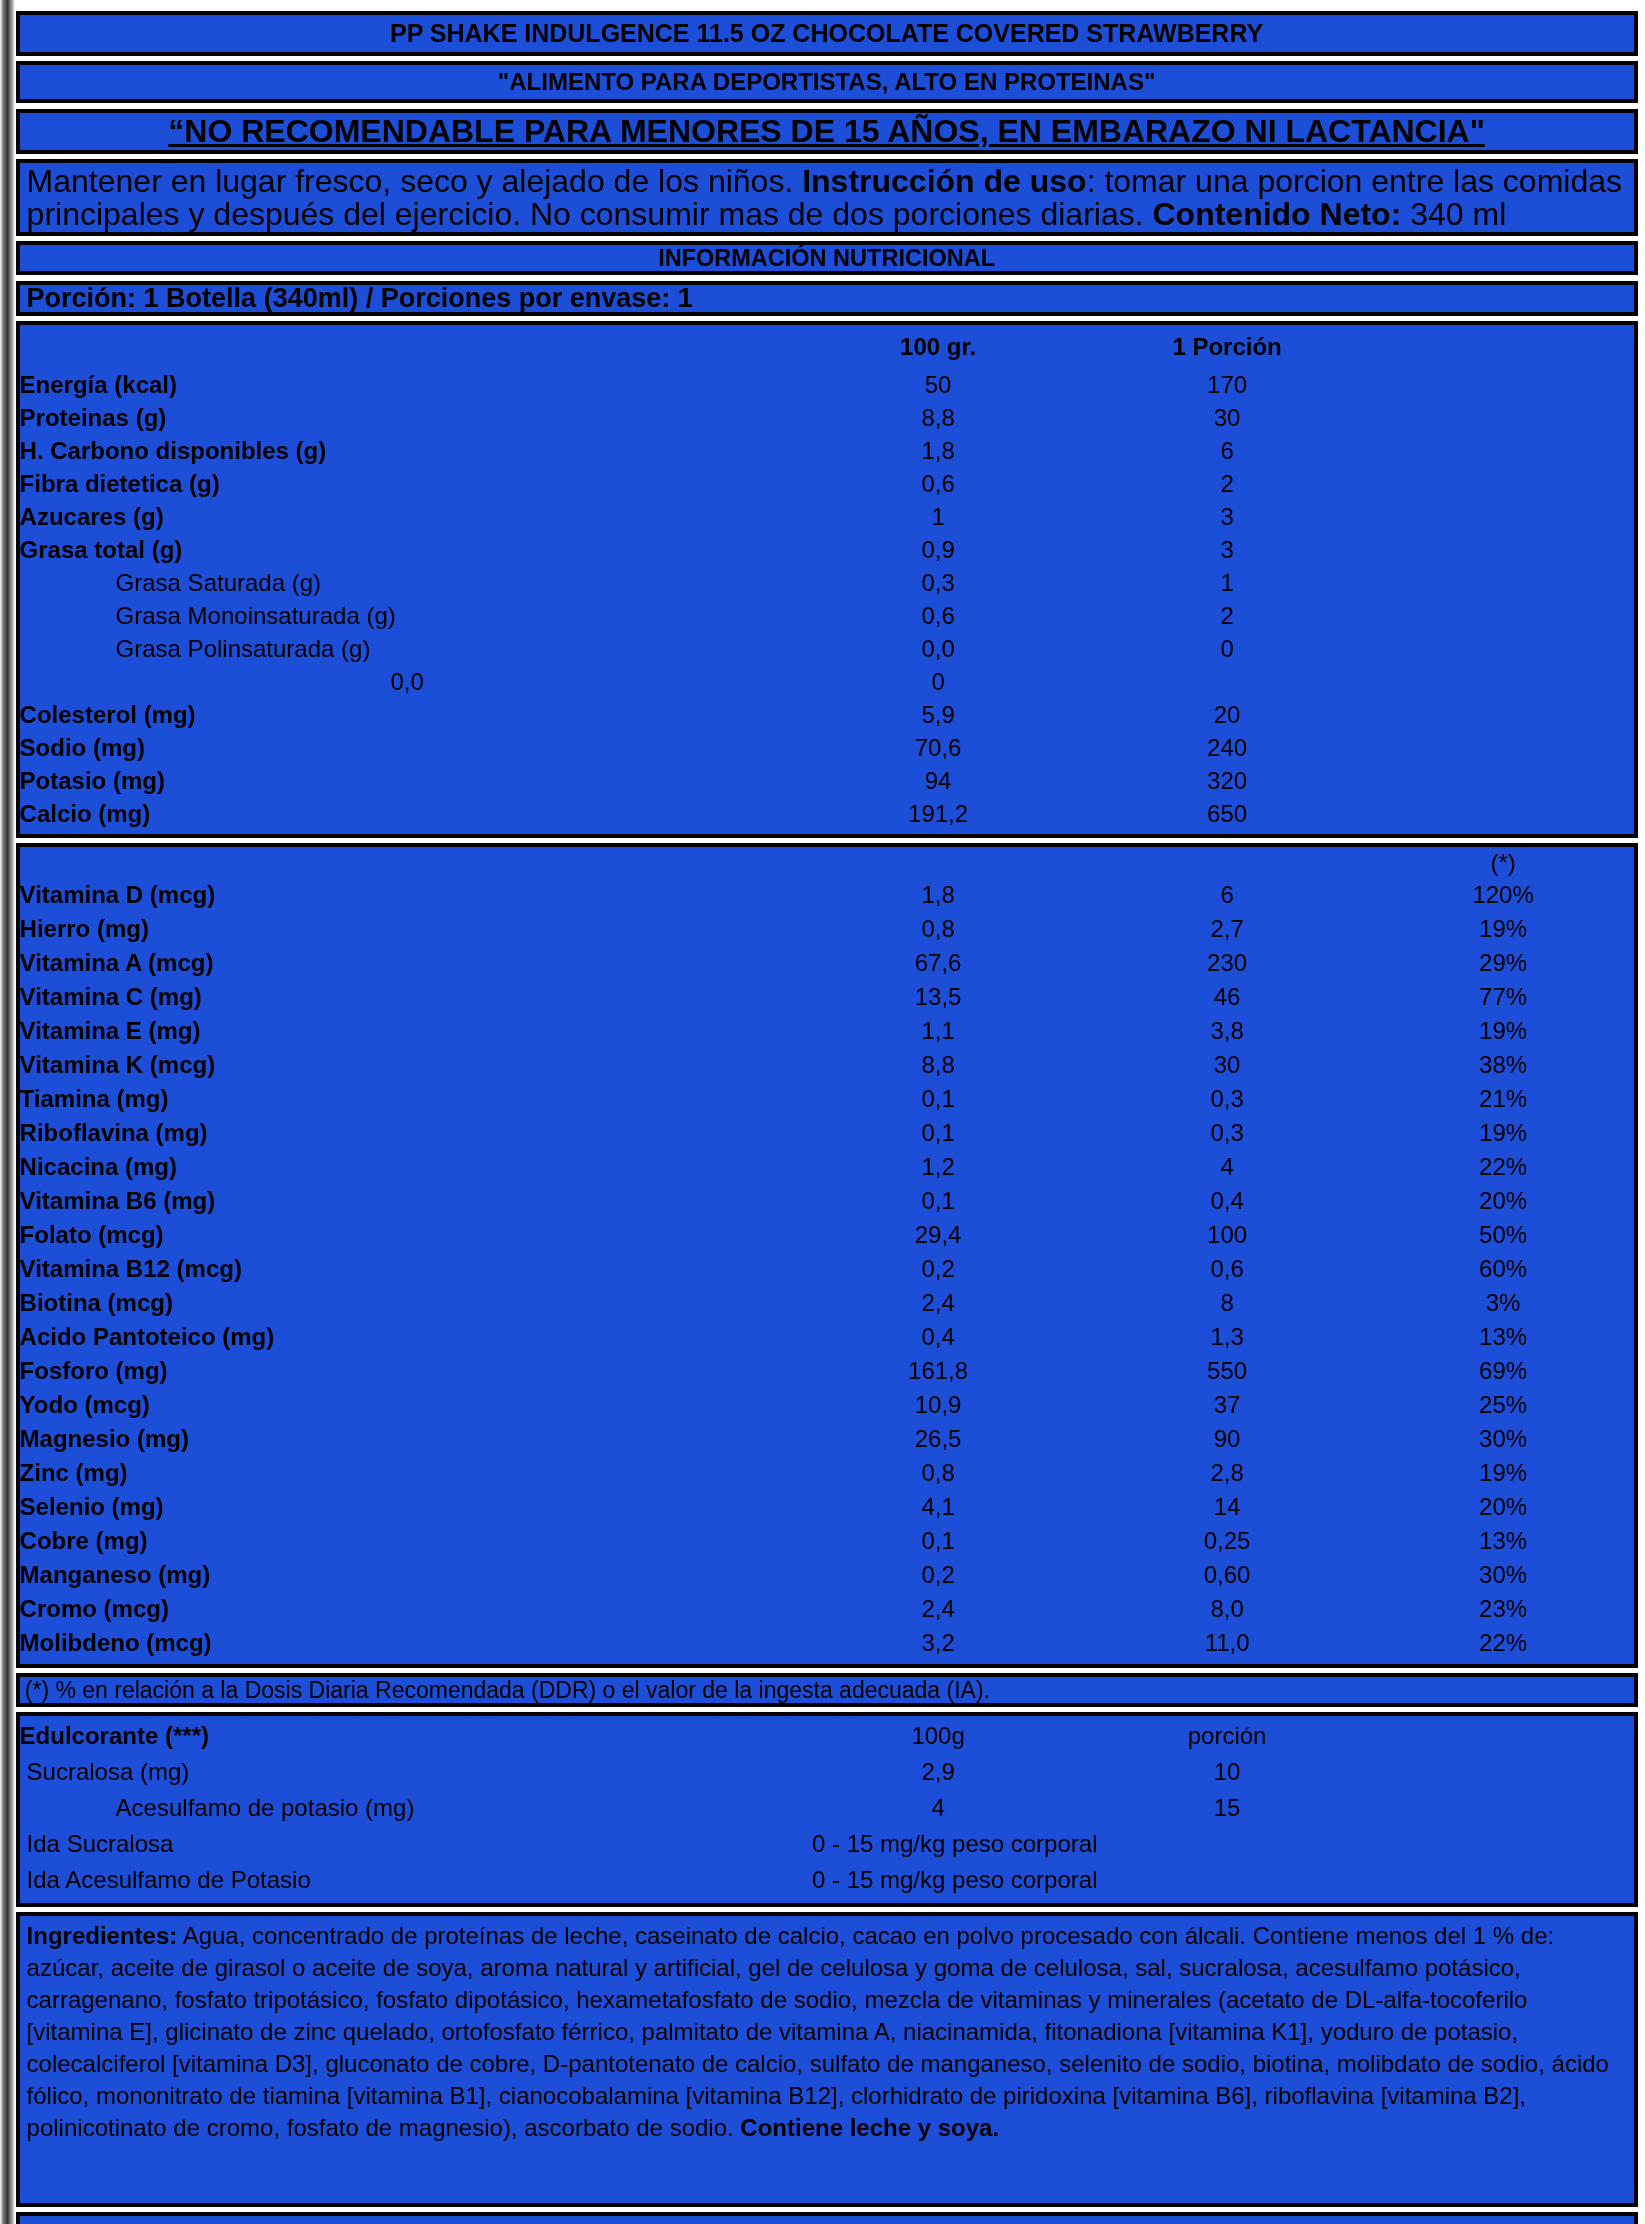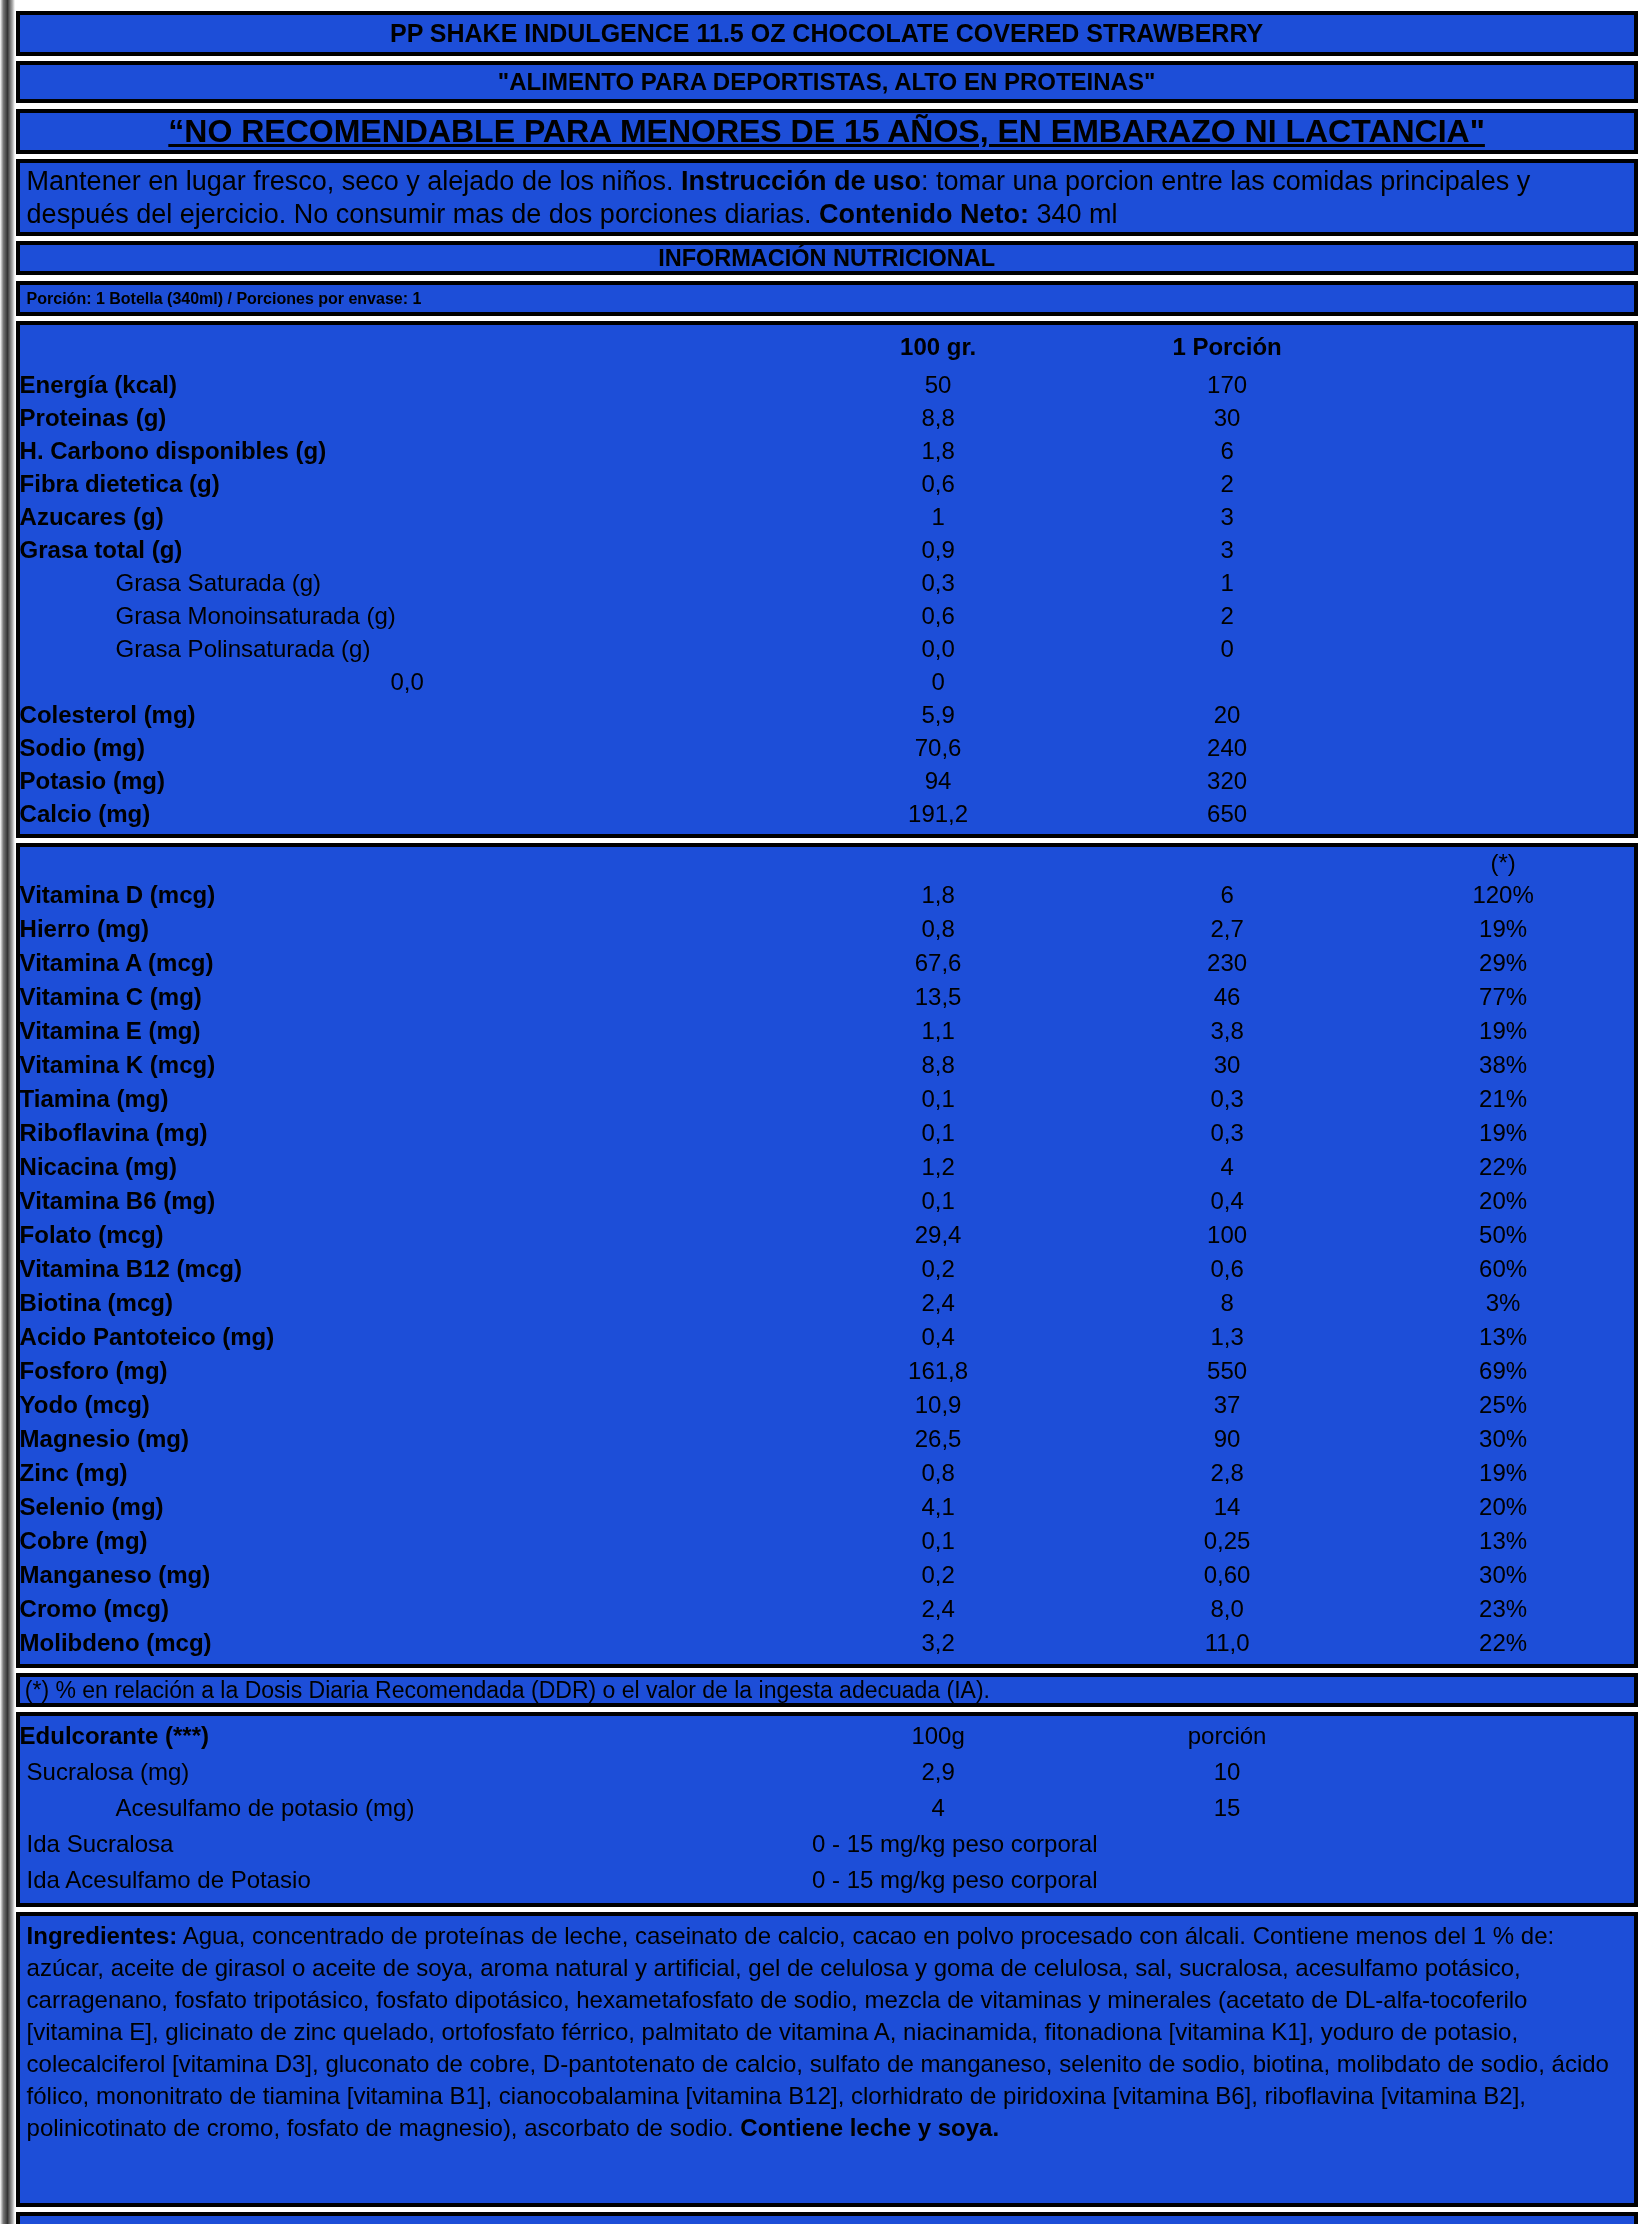--- a/index.html
+++ b/index.html
@@ -11,23 +11,23 @@
   .scan-edge{
     position:absolute;left:0;top:0;bottom:0;width:14.8px;
     background:linear-gradient(90deg,#ffffff 0%,#777 22%,#343434 50%,#a9a9a9 82%,#ffffff 100%);
   }
   .stack{position:absolute;left:15.6px;top:11.3px;width:1622px;}
   .box{border:4.3px solid #000;background:#1d4ed8;margin-bottom:5.2px;box-sizing:border-box;}
   .center-bold{font-weight:bold;text-align:center;}
   .title-box{font-size:25px;line-height:37px;}
   .claim-box{font-size:24px;line-height:34px;}
   .claim-box2{font-size:32px;line-height:37px;text-decoration:underline;}
-  .storage-box{font-size:27px;line-height:33px;padding:1.7px 8.7px 1.7px 7px;}
+  .storage-box{font-size:32px;line-height:33px;padding:1.7px 8.7px 1.7px 7px;}
   .section-box{font-size:23.5px;line-height:26px;}
-  .serving-box{font-size:16px;line-height:27px;padding-left:7px;font-weight:bold;}
+  .serving-box{font-size:27px;line-height:27px;padding-left:7px;font-weight:bold;}
   
   .row{display:grid;grid-template-columns:1fr 287px 291px 261px;align-items:center;}
   .cell{font-size:24px;}
   .cell.c{text-align:center;}
   .cell.label{font-weight:bold;}
   .cell.label.sub{font-weight:normal;padding-left:96px;}
   .bold{font-weight:bold;}
   .hdr-row{height:42px;align-items:center;}
   .mrow{height:33px;}
   .vrow{height:34px;}

